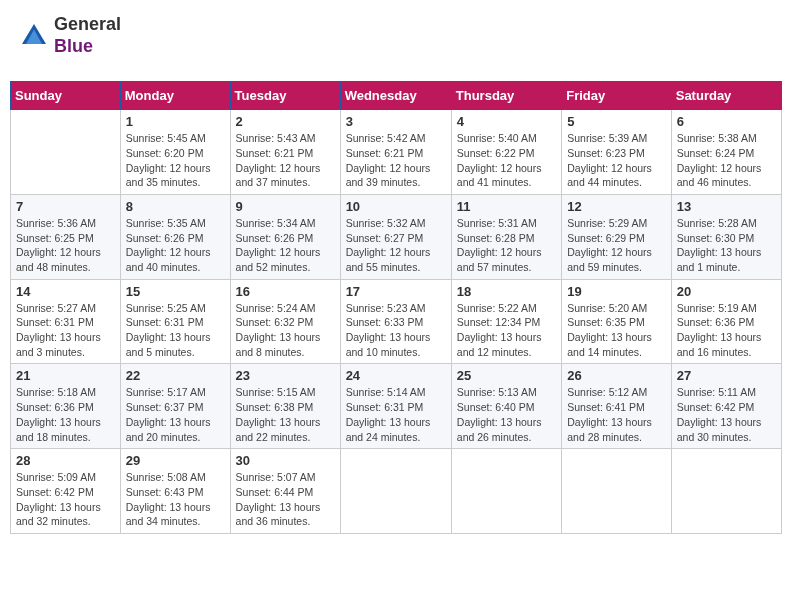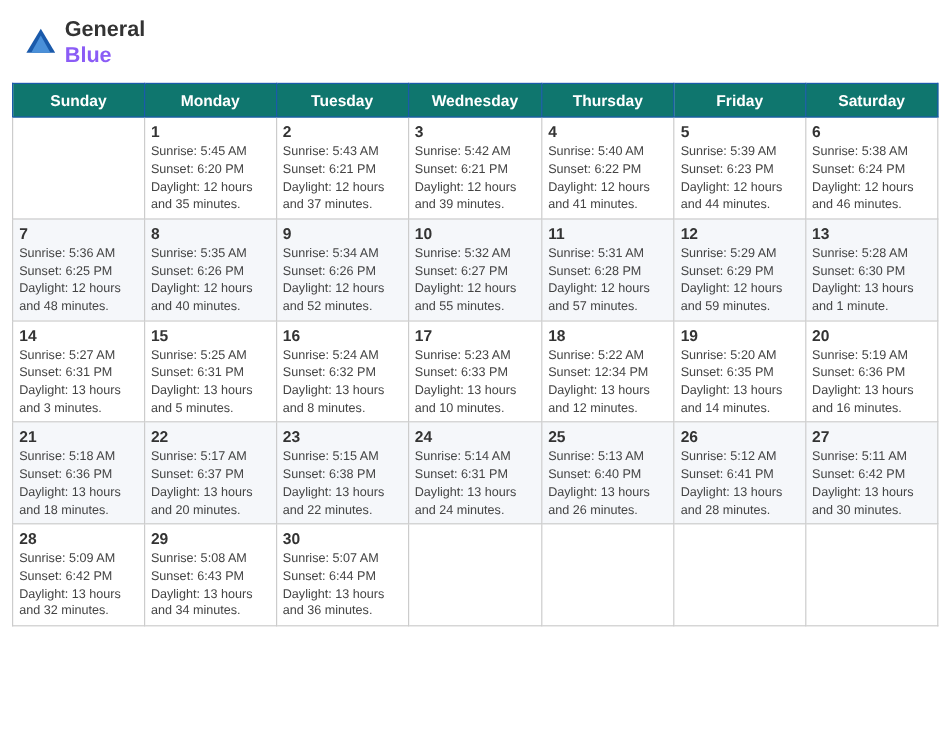--- a/index.html
+++ b/index.html
@@ -7,34 +7,34 @@
       font-family: Arial, sans-serif;
       background: #fff;
       width: 792px;
       min-height: 612px;
       padding: 10px;
     }
     .header {
       display: flex;
       justify-content: space-between;
       align-items: flex-start;
-      margin-bottom: 8px;
+      margin-bottom: 20px;
       padding: 4px 8px;
     }
     .logo {
       display: flex;
       align-items: center;
     }
     .logo-text {
       font-size: 18px;
       font-weight: bold;
       line-height: 1.2;
     }
     .logo-general { color: #333; }
-    .logo-blue { color: #8b5cf6; }
+    .logo-blue { color: #701a75; }
     .logo-icon {
       width: 32px;
       height: 32px;
       margin-right: 4px;
     }
     .title-block {
       text-align: right;
     }
     .month-title {
       font-size: 32px;
@@ -44,24 +44,24 @@
     .location {
       font-size: 15px;
       color: #555;
     }
     .calendar {
       width: 100%;
       border-collapse: collapse;
       font-size: 11px;
     }
     .calendar th {
-      background: #0f766e;
+      background: #be185d;
       color: #fff;
       padding: 6px 4px;
-      text-align: center;
+      text-align: left;
       font-size: 13px;
       font-weight: bold;
       border: 1px solid #1a5aab;
     }
     .calendar td {
       border: 1px solid #ccc;
       vertical-align: top;
       padding: 4px 5px;
       width: 113px;
       min-height: 80px;

